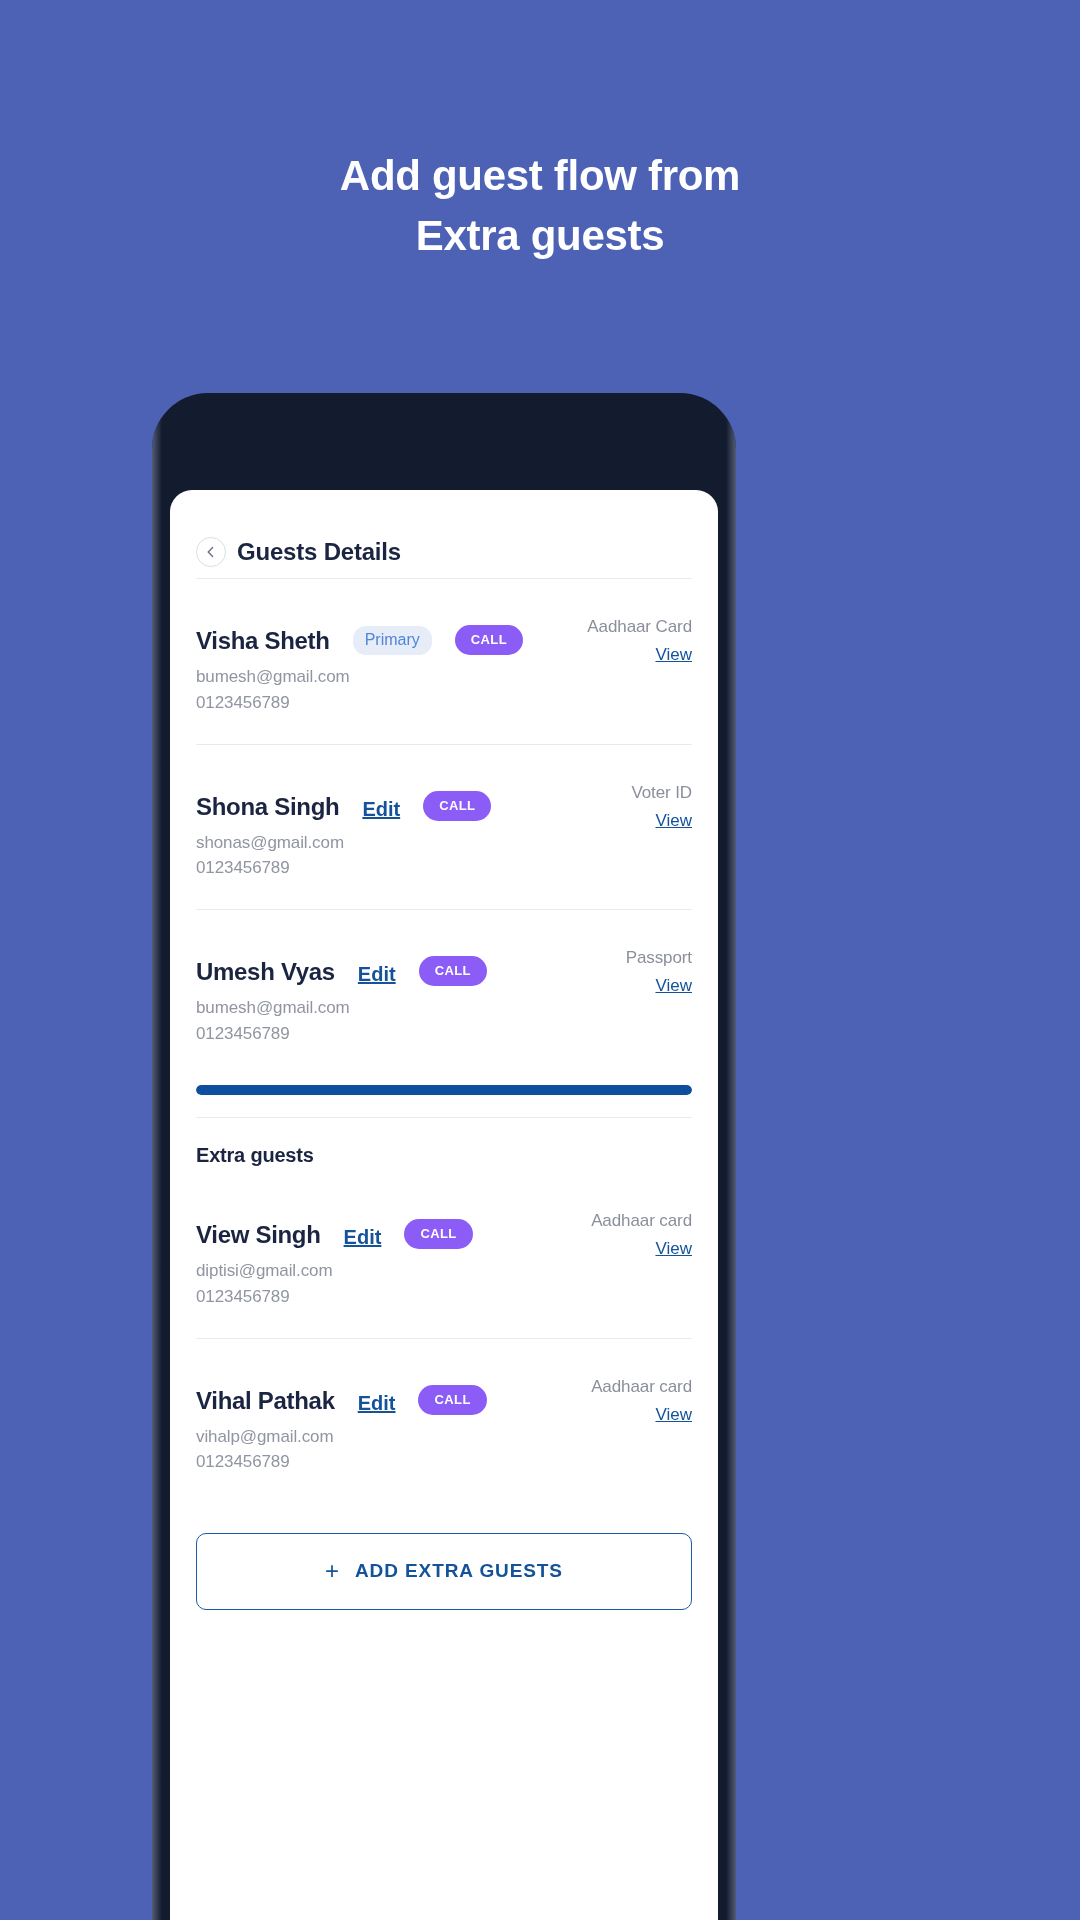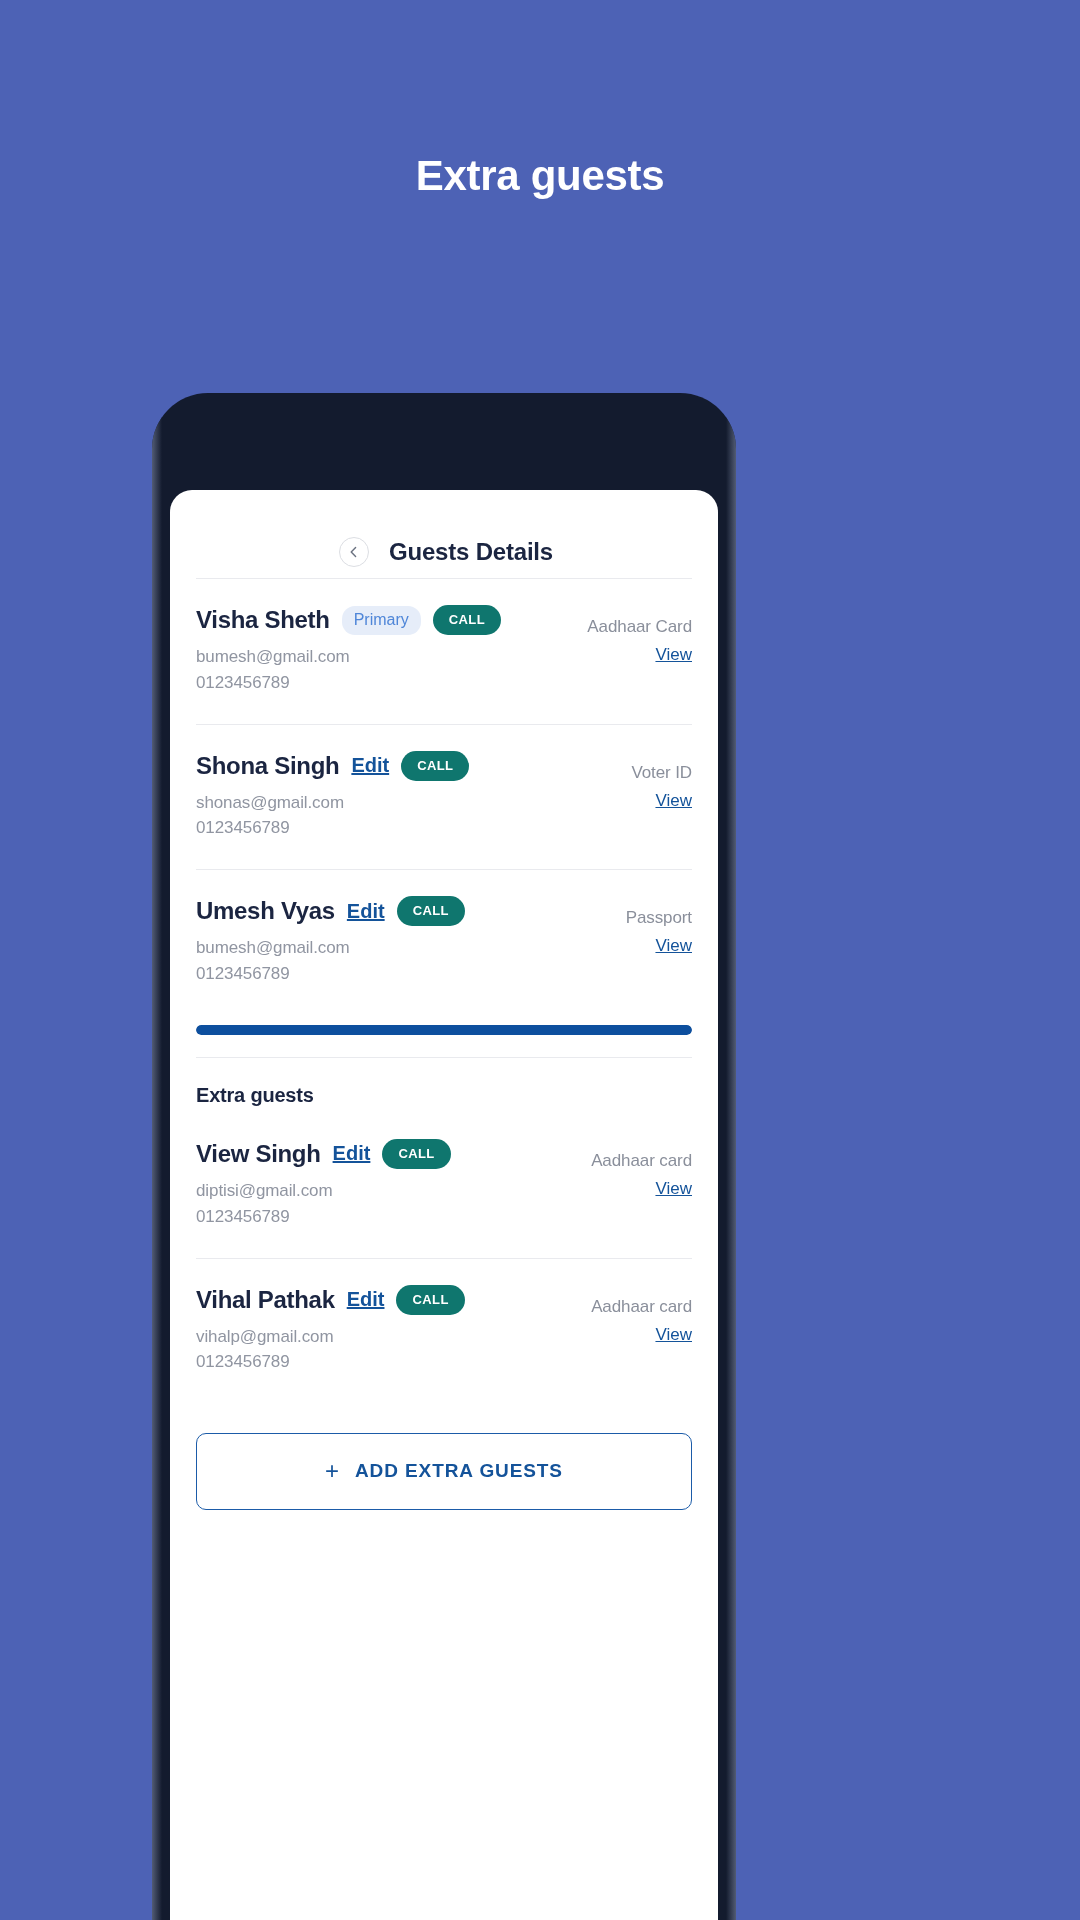--- a/index.html
+++ b/index.html
@@ -60,24 +60,23 @@
     height: 1443px;
     background: #ffffff;
     border-radius: 22px 22px 0 0;
     overflow: hidden;
   }
 
   
   .app-header {
     display: flex;
     align-items: center;
-    gap: 20px;
+    gap: 11px;
     padding: 36px 22px 0 26px;
     height: 88px;
-    justify-content: center;
   }
   .back-btn {
     width: 30px; height: 30px;
     border-radius: 50%;
     border: 1.4px solid #dcdee3;
     display: flex; align-items: center; justify-content: center;
     flex: none;
     background: #fff;
   }
   .back-btn svg { display: block; }
@@ -96,22 +95,22 @@
   .guest-row {
     display: flex;
     justify-content: space-between;
     align-items: flex-start;
     padding: 26px 0 28px 0;
   }
   .guest-left { min-width: 0; }
 
   .name-line {
     display: flex;
-    align-items: center;
-    gap: 12px;
+    align-items: flex-end;
+    gap: 23px;
     margin-bottom: 9px;
   }
   .guest-name {
     font-size: 24px;
     font-weight: bold;
     color: #1b2541;
     letter-spacing: -0.3px;
     white-space: nowrap;
   }
   .chip-primary {
@@ -124,31 +123,32 @@
     white-space: nowrap;
   }
   .edit-link {
     font-size: 20px;
     font-weight: bold;
     color: #14539a;
     text-decoration: underline;
     white-space: nowrap;
   }
   .call-btn {
-    background: #0f766e;
+    background: #8b5cf6;
     color: #ffffff;
     font-size: 13px;
     font-weight: bold;
     letter-spacing: 0.4px;
     padding: 8px 16px 9px 16px;
     border-radius: 16px;
     line-height: 1;
     border: none;
     white-space: nowrap;
     font-family: "Liberation Sans", sans-serif;
+    margin-top: 20px;
   }
 
   .guest-email, .guest-phone {
     font-size: 17px;
     color: #9095a1;
     line-height: 1.52;
     letter-spacing: -0.1px;
   }
 
   .guest-right {
@@ -215,20 +215,21 @@
     justify-content: center;
     gap: 15px;
     font-family: "Liberation Sans", sans-serif;
   }
   .plus-icon { font-size: 24px; font-weight: normal; line-height: 1; }
 </style>
 </head>
 <body>
 
 <div class="promo">
+  <span class="line">Add guest flow from</span>
   <span class="line">Extra guests</span>
 </div>
 
 <div class="phone">
   <div class="phone-bezel-sheen"></div>
   <div class="phone-bezel-sheen right"></div>
 
   <div class="screen">
 
     <div class="app-header">

